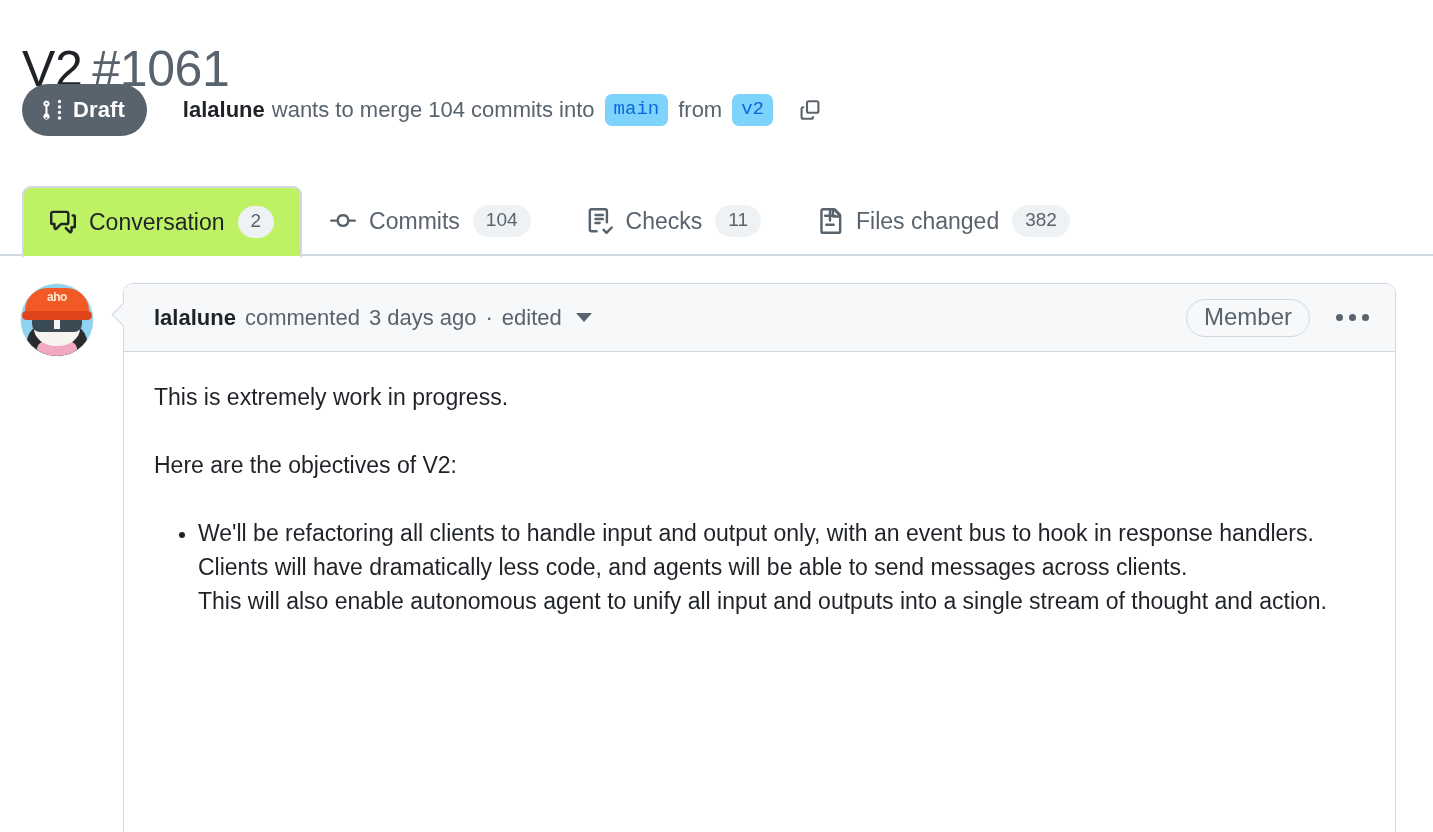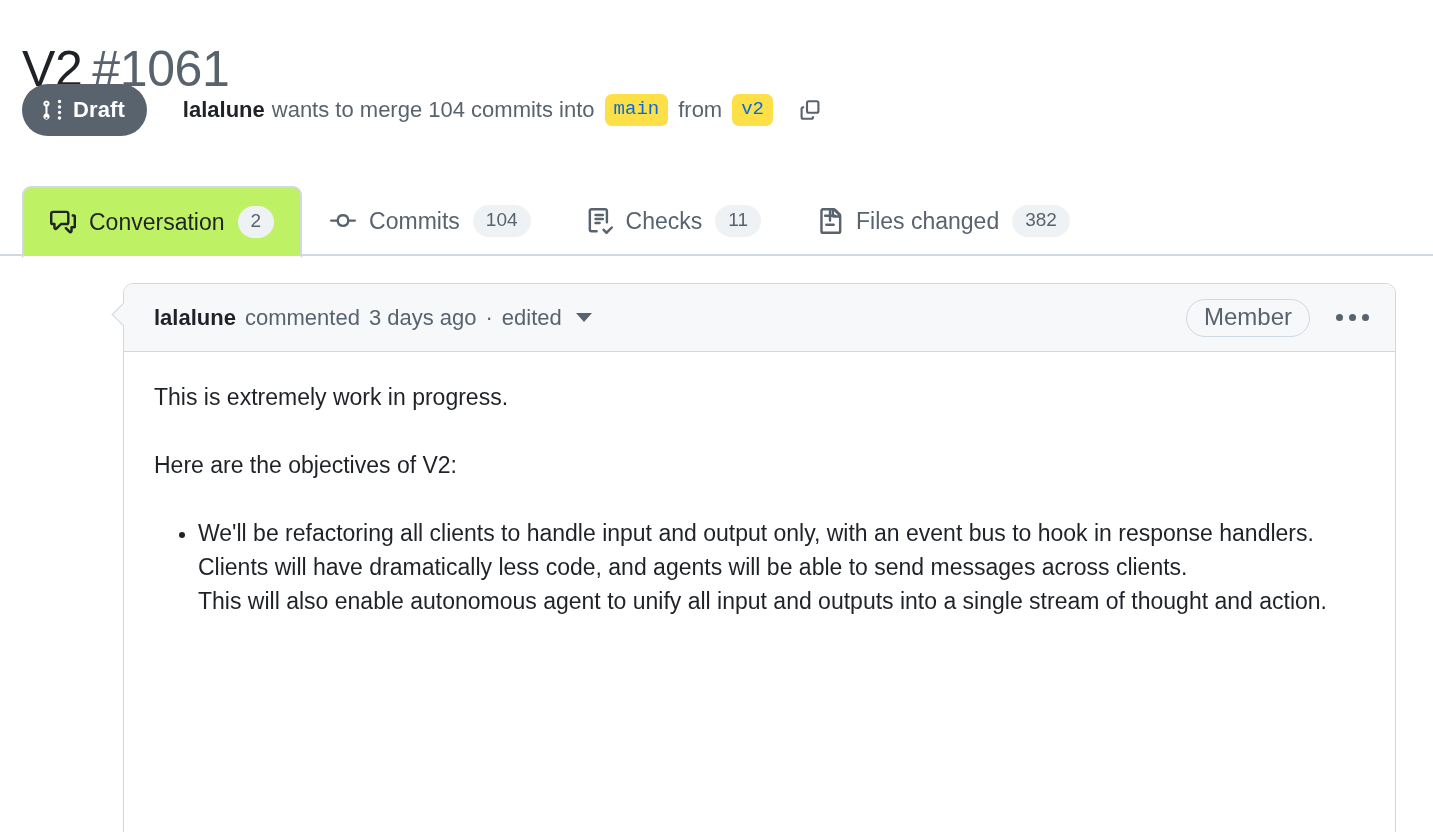--- a/index.html
+++ b/index.html
@@ -60,21 +60,21 @@
     gap: 0;
   }
   .merge-info .author {
     color: #1f2328;
     font-weight: 700;
   }
   .merge-info .txt { margin: 0 7px; }
   .merge-info .txt:first-child { margin-left: 0; }
   .branch-chip {
     display: inline-block;
-    background: #fde047;
+    background: #7dd3fc;
     color: #0969da;
     border-radius: 7px;
     padding: 3px 9px 5px;
     font-family: "Liberation Mono", monospace;
     font-size: 19px;
     line-height: 24px;
     margin: 0 3px;
   }
   .copy-btn {
     margin-left: 17px;
@@ -336,20 +336,30 @@
             <path d="M2 1.75C2 .784 2.784 0 3.75 0h6.586c.464 0 .909.184 1.237.513l2.914 2.914c.329.328.513.773.513 1.237v9.586A1.75 1.75 0 0 1 13.25 16H3.75A1.75 1.75 0 0 1 2 14.25Zm1.75-.25a.25.25 0 0 0-.25.25v12.5c0 .138.112.25.25.25h9.5a.25.25 0 0 0 .25-.25V6h-2.75A1.75 1.75 0 0 1 9 4.25V1.5Zm6.75.56v2.19c0 .138.112.25.25.25h2.19Z"></path>
           </svg>
         </span>
         <span>Files changed</span>
         <span class="counter">382</span>
       </div>
 
     </div>
   </div>
 
+  <div class="avatar">
+    <div class="av-sky"></div>
+    <div class="av-body"></div>
+    <div class="av-pink"></div>
+    <div class="av-face"></div>
+    <div class="av-shades"></div>
+    <div class="av-cap"></div>
+    <div class="av-brim"></div>
+    <div class="av-cap-txt">aho</div>
+  </div>
 
   <div class="comment-card">
     <div class="comment-header">
       <span class="comment-meta">
         <span class="cm-author">lalalune</span>
         <span class="cm-rest">commented</span>
         <span class="cm-rest">3 days ago</span>
         <span class="cm-dot">·</span>
         <span>edited</span>
         <span class="edited-caret"></span>

